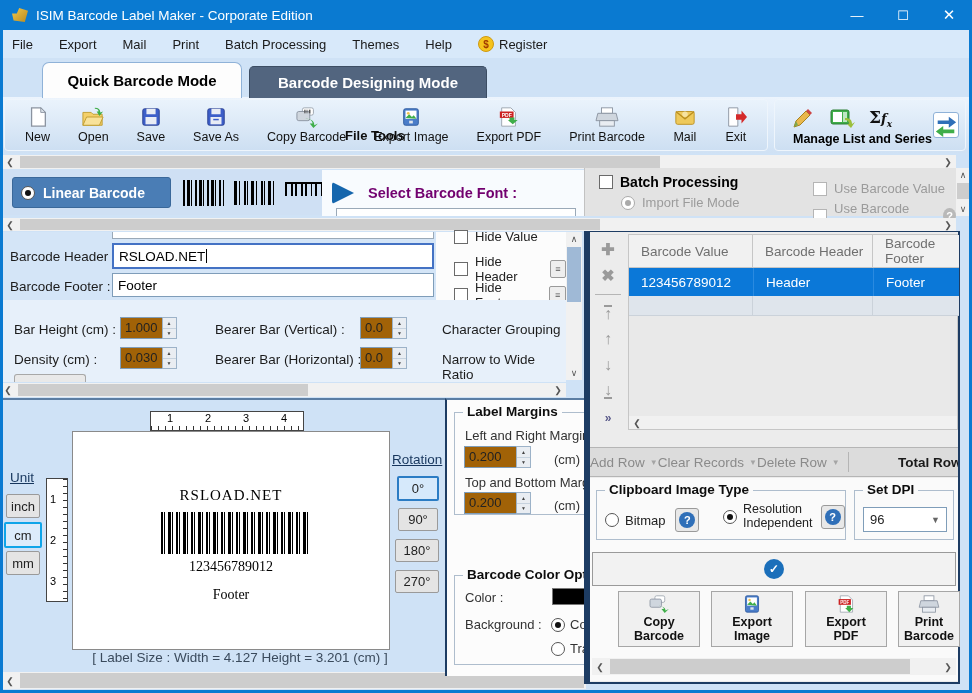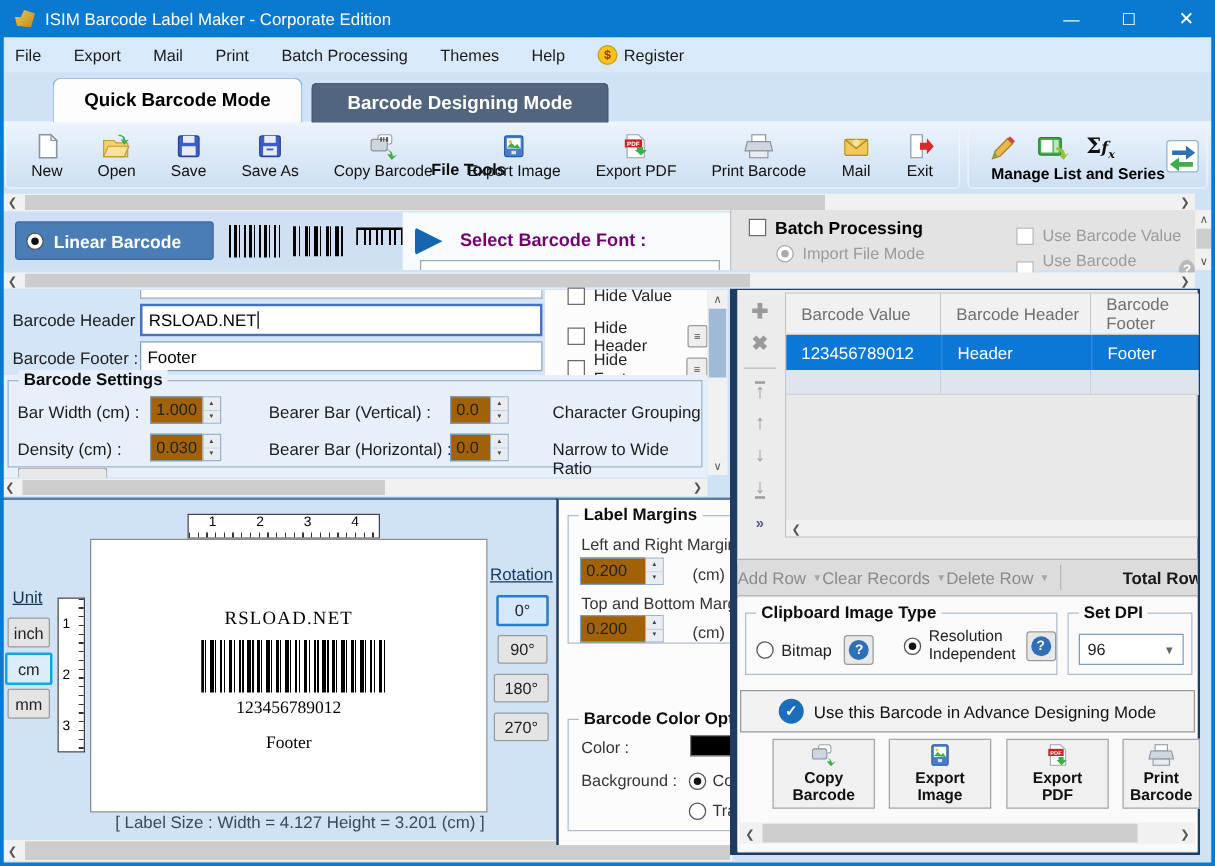--- a/index.html
+++ b/index.html
@@ -361,24 +361,21 @@
 
   <div class="abs vsb" style="left:566px;top:232px;width:16px;height:148px;">
     <div class="ar">∧</div>
     <div class="tr">
         <div class="vthumb" style="top:1px;height:55px;background:#9fb9d6;"></div>
       </div>
     <div class="ar">∨</div>
   </div>
 
   <div class="abs setbg">
-    <div class="grp" style="left:4px;top:4px;width:556px;height:70px;border-color:#9ab4cf;">
-      <span class="gt" style="background:#e7f0fa;">Barcode Settings</span>
-    </div>
-    <div class="abs flabel" style="left:12px;top:22px;">Bar Width (cm) :</div>
+    <div class="abs flabel" style="left:12px;top:22px;">Bar Height (cm) :</div>
     <div class="abs spin" style="left:118px;top:17px;">
       <span class="spinval">1.000</span>
       <span class="spinarr">
           <div>▲</div>
           <div>▼</div>
         </span>
     </div>
     <div class="abs flabel" style="left:213px;top:22px;">Bearer Bar (Vertical) :</div>
     <div class="abs spin" style="left:358px;top:17px;">
       <span class="spinval" style="min-width:32px;">0.0</span>
@@ -564,21 +561,20 @@
         <span class="gt" style="background:#fafafa;">Set DPI</span>
         <div class="ddl abs" style="left:8px;top:16px;width:84px;height:25px;">
           <span>96</span>
           <span style="color:#666;font-size:9px;">▼</span>
         </div>
       </div>
     </div>
 
     <div class="advbtn">
       <span class="chk">✓</span>
-      <span>Use this Barcode in Advance Designing Mode</span>
     </div>
 
     <div class="abtn" style="left:28px;">
       <svg width="24" height="18" viewBox="0 0 28 22">
           <rect x="9" y="1" width="12" height="8" rx="2" fill="#fff" stroke="#9aa3ad"></rect>
           <rect x="3" y="5" width="14" height="10" rx="2" fill="#cfd6de" stroke="#8a93a0"></rect>
           <path d="M12 13c7 0 10 3 10 6l4-2-5 5-4-5 3 0c0-2-3-4-8-4z" fill="#3fae49"></path>
         </svg>
       <span style="width:60px;">Copy Barcode</span>
     </div>

